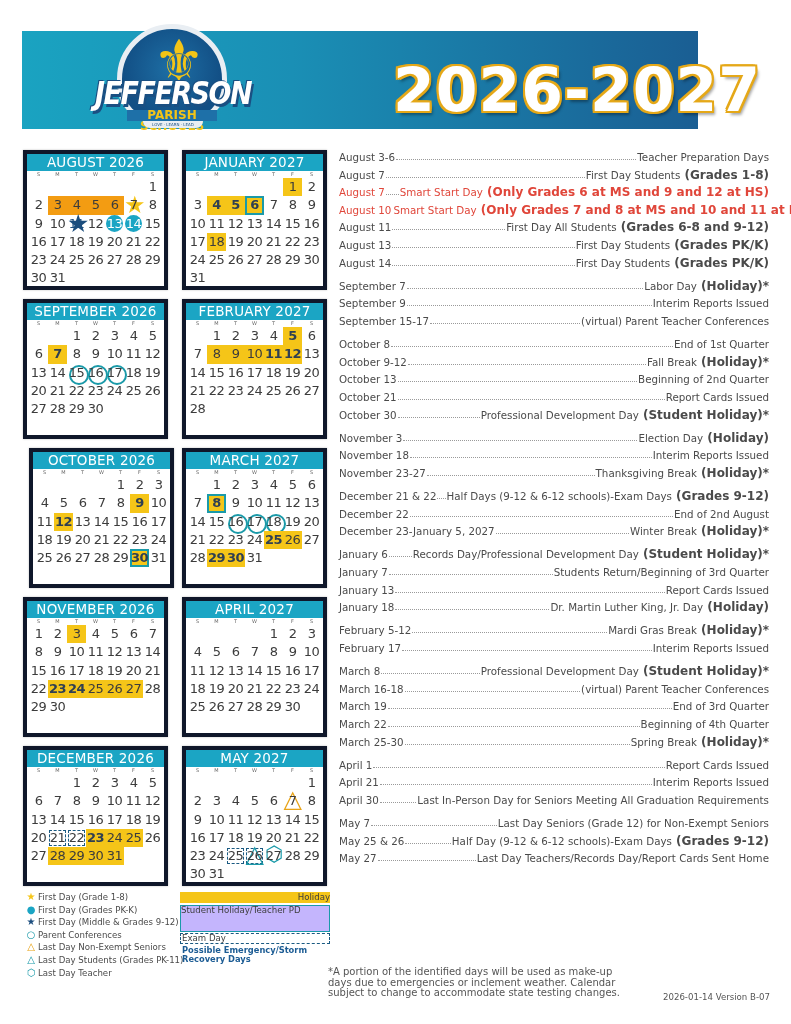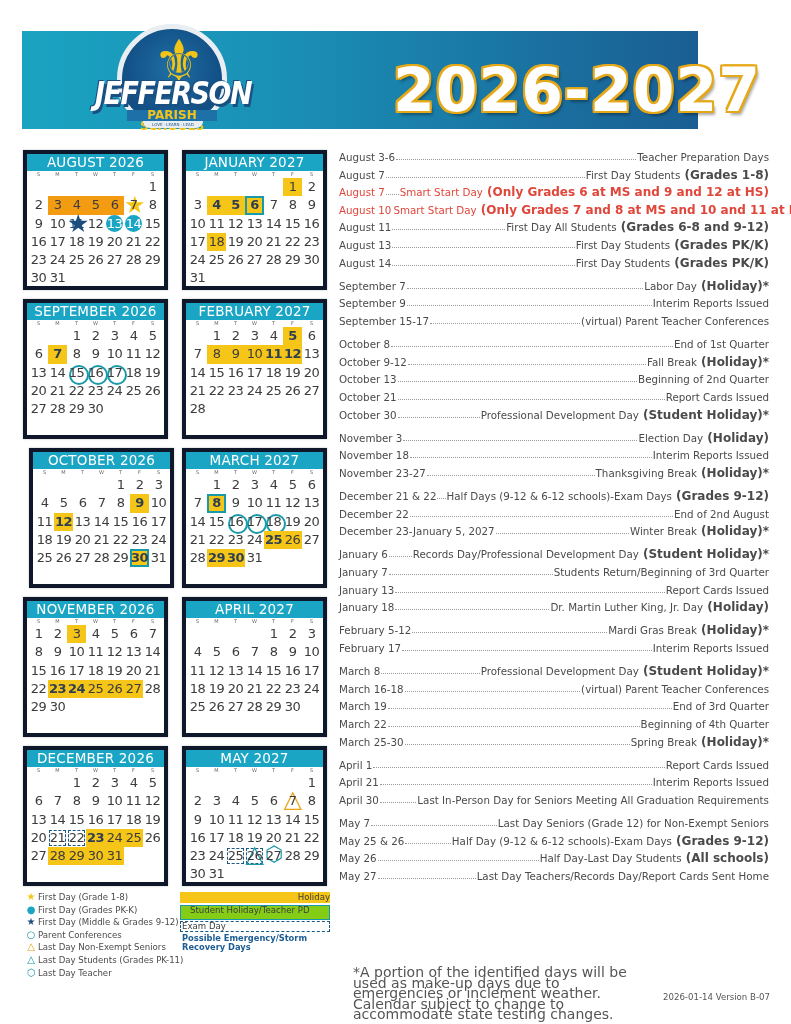--- a/index.html
+++ b/index.html
@@ -41,35 +41,35 @@
   .d.tri-b::before { content: "△"; position: absolute; left: 0; right: 0; top: -5px; font-size: 24px; color: #1a9aa9; font-weight: bold; line-height: 24px; }
   .d.hex::before { content: "⬡"; position: absolute; left: 0; right: 0; top: -3px; font-size: 21px; color: #1a9aa9; line-height: 21px; }
   .d span { position: relative; }
 
   
   .legend { position: absolute; left: 26px; top: 891px; width: 160px; font-size: 8.6px; color: #4a4a4a; }
   .legend .li { height: 12.6px; line-height: 12.6px; white-space: nowrap; }
   .legend .ic { display: inline-block; width: 10px; text-align: center; margin-right: 2px; font-size: 10px; }
   .legend2 { position: absolute; left: 180px; top: 892px; width: 150px; font-size: 8.6px; }
   .lg-hol { height: 11px; background: #f5c518; color: #3c3c3c; line-height: 11px; padding-left: 2px; margin-bottom: 1.5px; text-align: right; }
-  .lg-pd { height: 15px; background: #84cc16; border: 1.5px solid #1a9aa9; color: #3c3c3c; line-height: 8px; padding-left: 9px; margin-bottom: 1.5px; }
+  .lg-pd { height: 27px; background: #c4b5fd; border: 1.5px solid #1a9aa9; color: #3c3c3c; line-height: 8px; padding-left: 0; margin-bottom: 1.5px; }
   .lg-exam { height: 11px; border: 1.5px dashed #1a5a82; color: #3c3c3c; line-height: 8px; padding-left: 1px; margin-bottom: 2px; }
   .lg-storm { font-weight: bold; color: #1c5c94; font-size: 8.3px; line-height: 9px; padding-left: 2px; }
 
   
   .events { position: absolute; left: 339px; top: 149px; width: 430px; font-size: 10.3px; color: #4a4a4a; }
   .ev { display: flex; height: 17.6px; line-height: 17.6px; white-space: nowrap; }
   .ev .dt { flex: none; }
   .ev .dots { flex: 1; border-bottom: 1px dotted #9a9a9a; height: 11px; margin: 0 1px; }
   .ev .desc { flex: none; }
   .ev .note { font-weight: bold; font-size: 12px; }
   .ev.red { color: #e0463a; }
   .gap { height: 5.6px; }
 
-  .footnote { position: absolute; left: 353px; top: 967px; width: 300px; font-size: 14px; color: #555; line-height: 10.5px; }
+  .footnote { position: absolute; left: 328px; top: 967px; width: 300px; font-size: 10px; color: #555; line-height: 10.5px; }
   .version { position: absolute; left: 663px; top: 992px; font-size: 8.6px; color: #555; }
 </style>
 </head>
 <body>
 
 <div class="banner">
   <div class="year-title">2026-2027</div>
   <div class="subtitle">STUDENT &amp; PARENT CALENDAR</div>
 </div>
 <div class="logo">
@@ -763,25 +763,20 @@
       <span class="dt">May 7</span>
       <span class="dots"></span>
       <span class="desc">Last Day Seniors (Grade 12) for Non-Exempt Seniors</span>
     </div>
     <div class="ev">
       <span class="dt">May 25 &amp; 26</span>
       <span class="dots"></span>
       <span class="desc">Half Day (9-12 &amp; 6-12 schools)-Exam Days<span class="note"> (Grades 9-12)</span></span>
     </div>
     <div class="ev">
-      <span class="dt">May 26</span>
-      <span class="dots"></span>
-      <span class="desc">Half Day-Last Day Students<span class="note"> (All schools)</span></span>
-    </div>
-    <div class="ev">
       <span class="dt">May 27</span>
       <span class="dots"></span>
       <span class="desc">Last Day Teachers/Records Day/Report Cards Sent Home</span>
     </div>
   </div>
 
 <div class="footnote">*A portion of the identified days will be used as make-up days due to emergencies or inclement weather. Calendar subject to change to accommodate state testing changes.</div>
 <div class="version">2026-01-14 Version B-07</div>
 
 </body></html>

